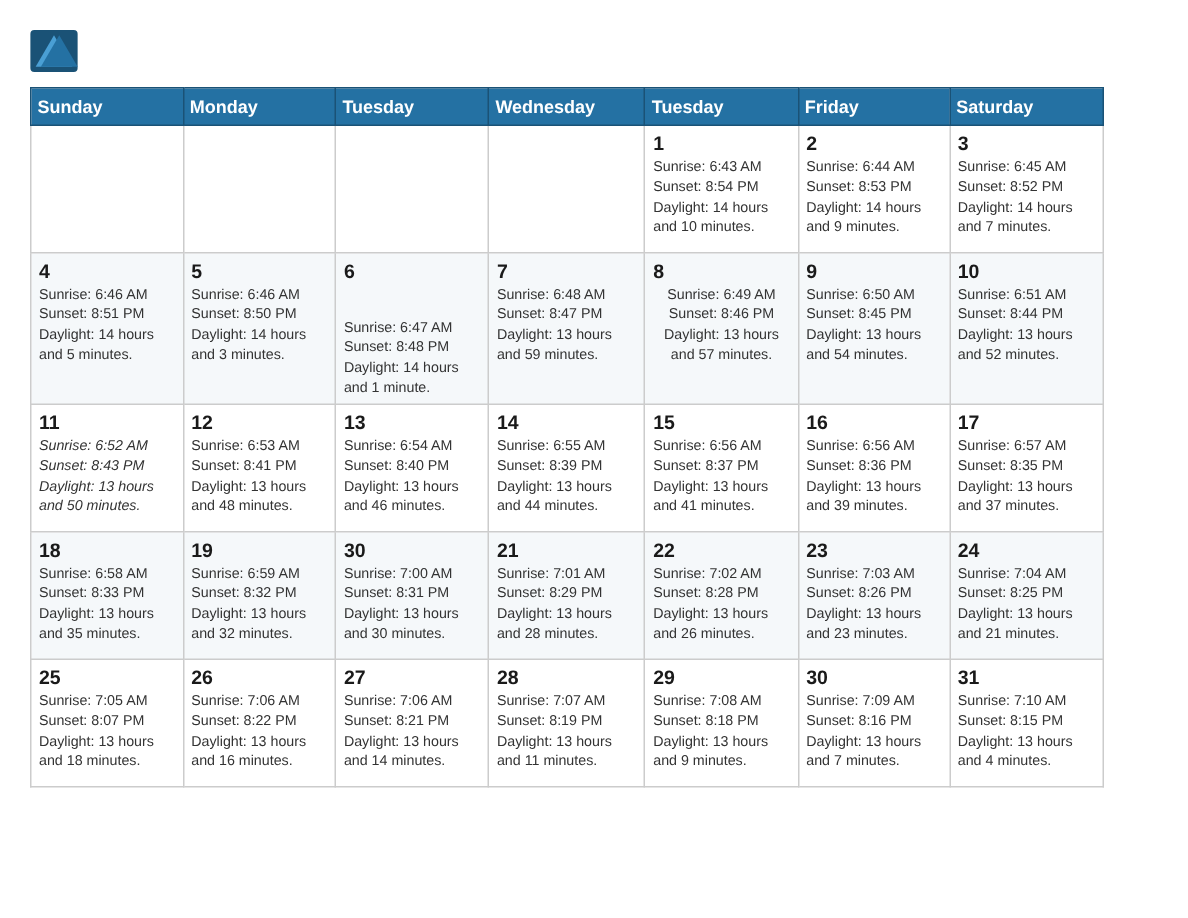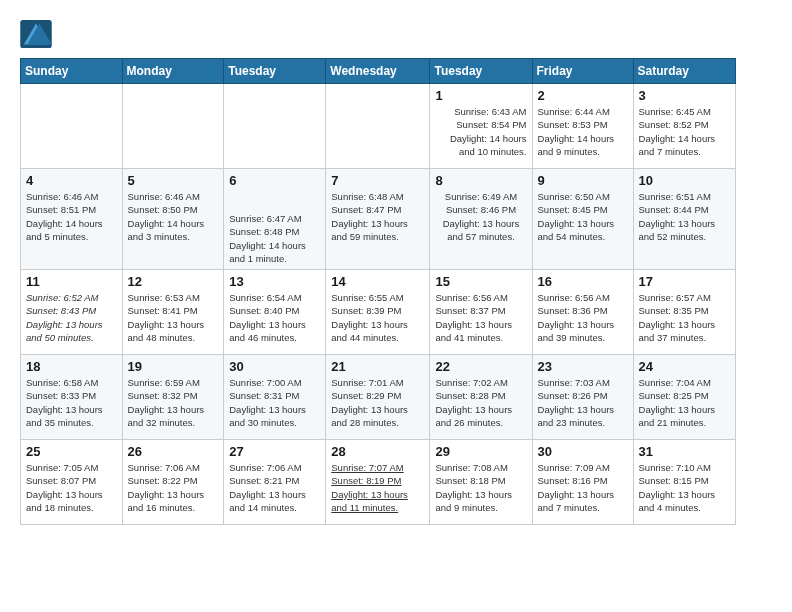--- a/index.html
+++ b/index.html
@@ -132,21 +132,21 @@
         </tr>
     </thead>
     <tbody id="calendar-body">
     <tr class="row1">
           <td class="empty"></td>
           <td class="empty"></td>
           <td class="empty"></td>
           <td class="empty"></td>
           <td>
             <span class="day-num">1</span>
-            <div class="day-info" style="white-space: pre-line; text-align: right;">Sunrise: 6:43 AM
+            <div class="day-info" style="white-space: pre-line;">Sunrise: 6:43 AM
 Sunset: 8:54 PM
 Daylight: 14 hours
 and 10 minutes.</div>
           </td>
           <td>
             <span class="day-num">2</span>
             <div class="day-info" style="white-space: pre-line;">Sunrise: 6:44 AM
 Sunset: 8:53 PM
 Daylight: 14 hours
 and 9 minutes.</div>
@@ -329,21 +329,21 @@
           </td>
           <td>
             <span class="day-num">27</span>
             <div class="day-info" style="white-space: pre-line;">Sunrise: 7:06 AM
 Sunset: 8:21 PM
 Daylight: 13 hours
 and 14 minutes.</div>
           </td>
           <td>
             <span class="day-num">28</span>
-            <div class="day-info" style="white-space: pre-line; text-decoration: underline;">Sunrise: 7:07 AM
+            <div class="day-info" style="white-space: pre-line;">Sunrise: 7:07 AM
 Sunset: 8:19 PM
 Daylight: 13 hours
 and 11 minutes.</div>
           </td>
           <td>
             <span class="day-num">29</span>
             <div class="day-info" style="white-space: pre-line;">Sunrise: 7:08 AM
 Sunset: 8:18 PM
 Daylight: 13 hours
 and 9 minutes.</div>

